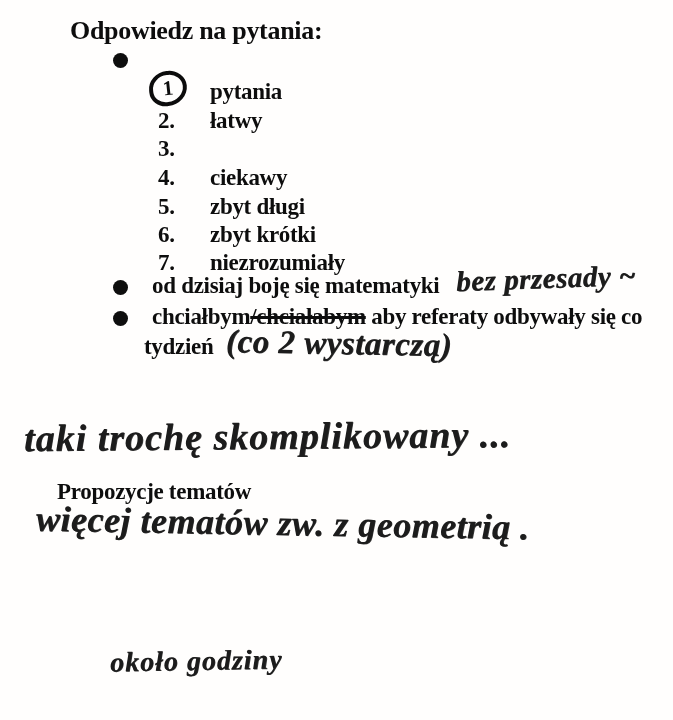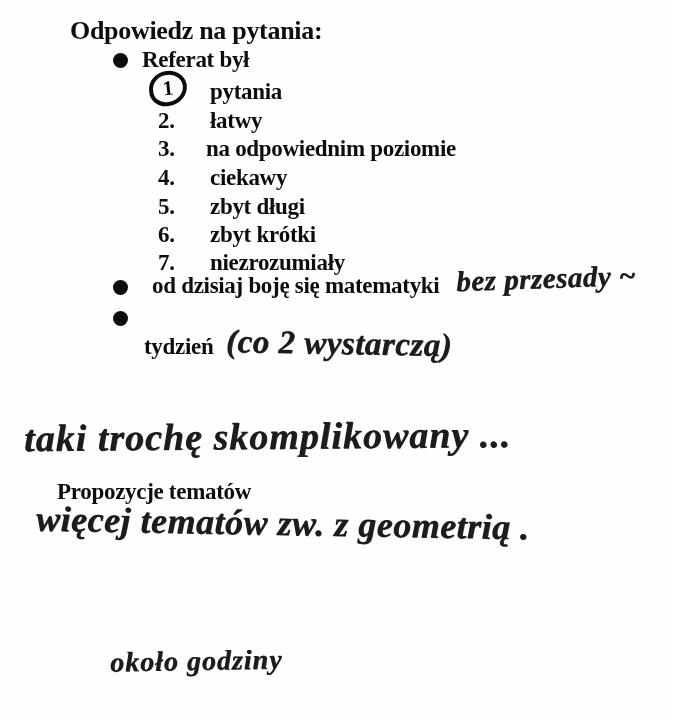--- a/index.html
+++ b/index.html
@@ -61,50 +61,51 @@
   .hand-ans-3  { left: 110px; top: 645px; font-size: 28px; transform: rotate(-1deg); letter-spacing: 1px; }
 </style>
 </head>
 <body>
 
 <div class="page">
 
   <div class="print title" style="left:70px; top:16px">Odpowiedz na pytania:</div>
 
   <span class="dot" style="left:113px; top:53px"></span>
-  <div class="print" style="left:142px; top:47px">Referat był</div>
 
   <span class="circle">
     <span>1</span>
   </span>
   <div class="print" style="left:210px; top:79px">pytania</div>
 
   <div class="print" style="left:158px; top:108px">2.</div>
   <div class="print" style="left:210px; top:108px">łatwy</div>
 
   <div class="print" style="left:158px; top:136px">3.</div>
-  <div class="print" style="left:206px; top:136px">na odpowiednim poziomie</div>
 
   <div class="print" style="left:158px; top:165px">4.</div>
   <div class="print" style="left:210px; top:165px">ciekawy</div>
 
   <div class="print" style="left:158px; top:194px">5.</div>
   <div class="print" style="left:210px; top:194px">zbyt długi</div>
 
   <div class="print" style="left:158px; top:222px">6.</div>
   <div class="print" style="left:210px; top:222px">zbyt krótki</div>
 
   <div class="print" style="left:158px; top:250px">7.</div>
   <div class="print" style="left:210px; top:250px">niezrozumiały</div>
 
   <span class="dot" style="left:113px; top:280px"></span>
   <div class="print" style="left:152px; top:273px">od dzisiaj boję się matematyki</div>
   <div class="hand hand-note-1">bez przesady ~</div>
 
   <span class="dot" style="left:113px; top:311px"></span>
+  <div class="print" style="left:152px; top:304px">
+    <span>chciałbym</span><span class="strike">/chciałabym</span><span> aby referaty odbywały się co</span>
+  </div>
   <div class="print" style="left:144px; top:334px">tydzień</div>
   <div class="hand hand-note-2">(co 2 wystarczą)</div>
 
   <div class="hand hand-ans-1">taki trochę skomplikowany ...</div>
 
   <div class="print" style="left:57px; top:479px">Propozycje tematów</div>
   <div class="hand hand-ans-2">więcej tematów zw. z geometrią .</div>
 
   <div class="hand hand-ans-3">około godziny</div>
 

